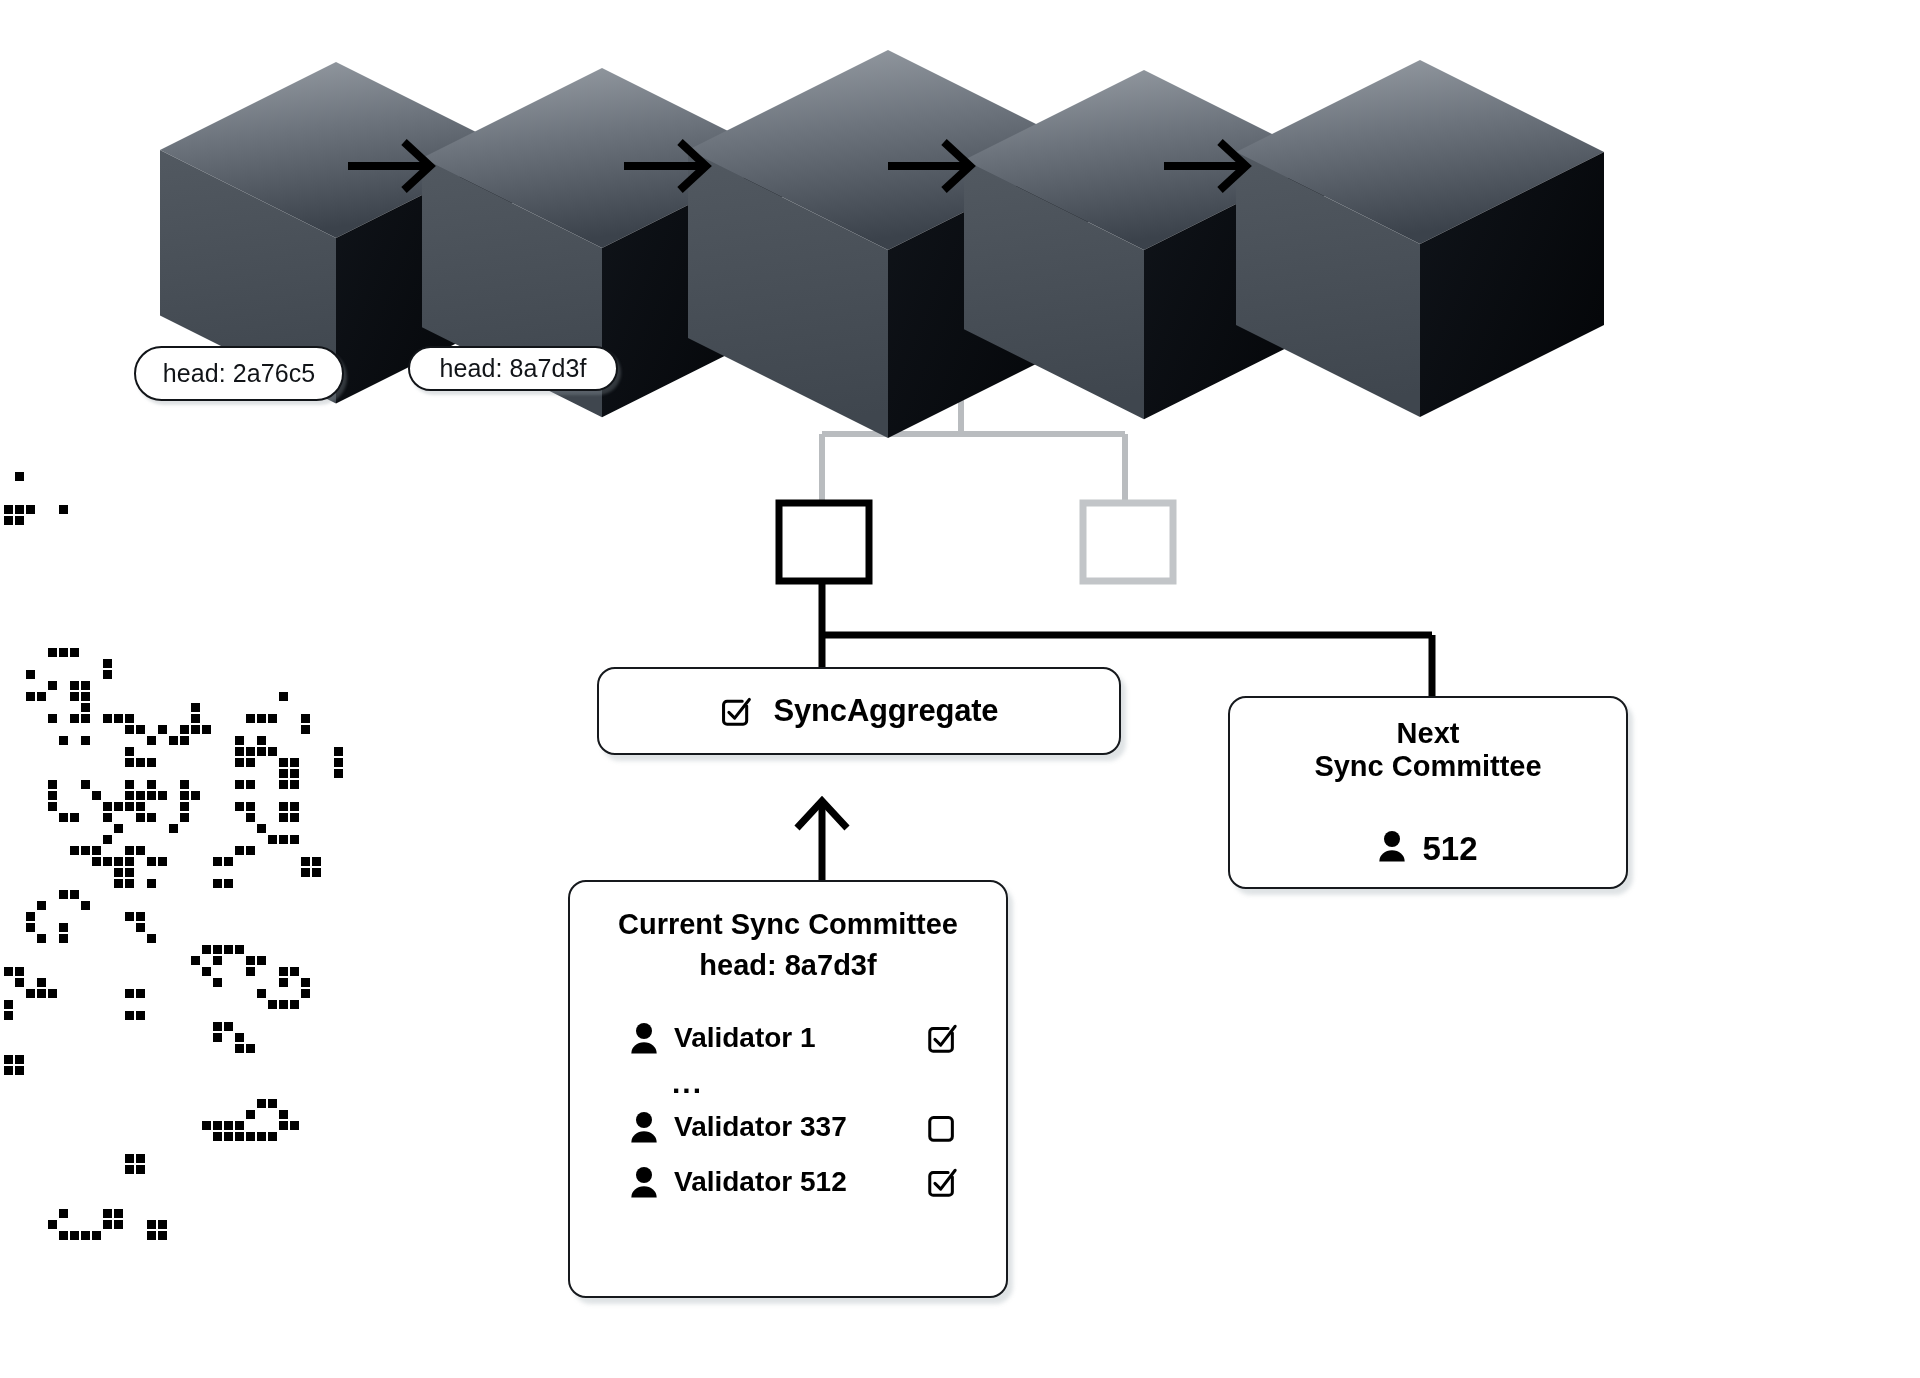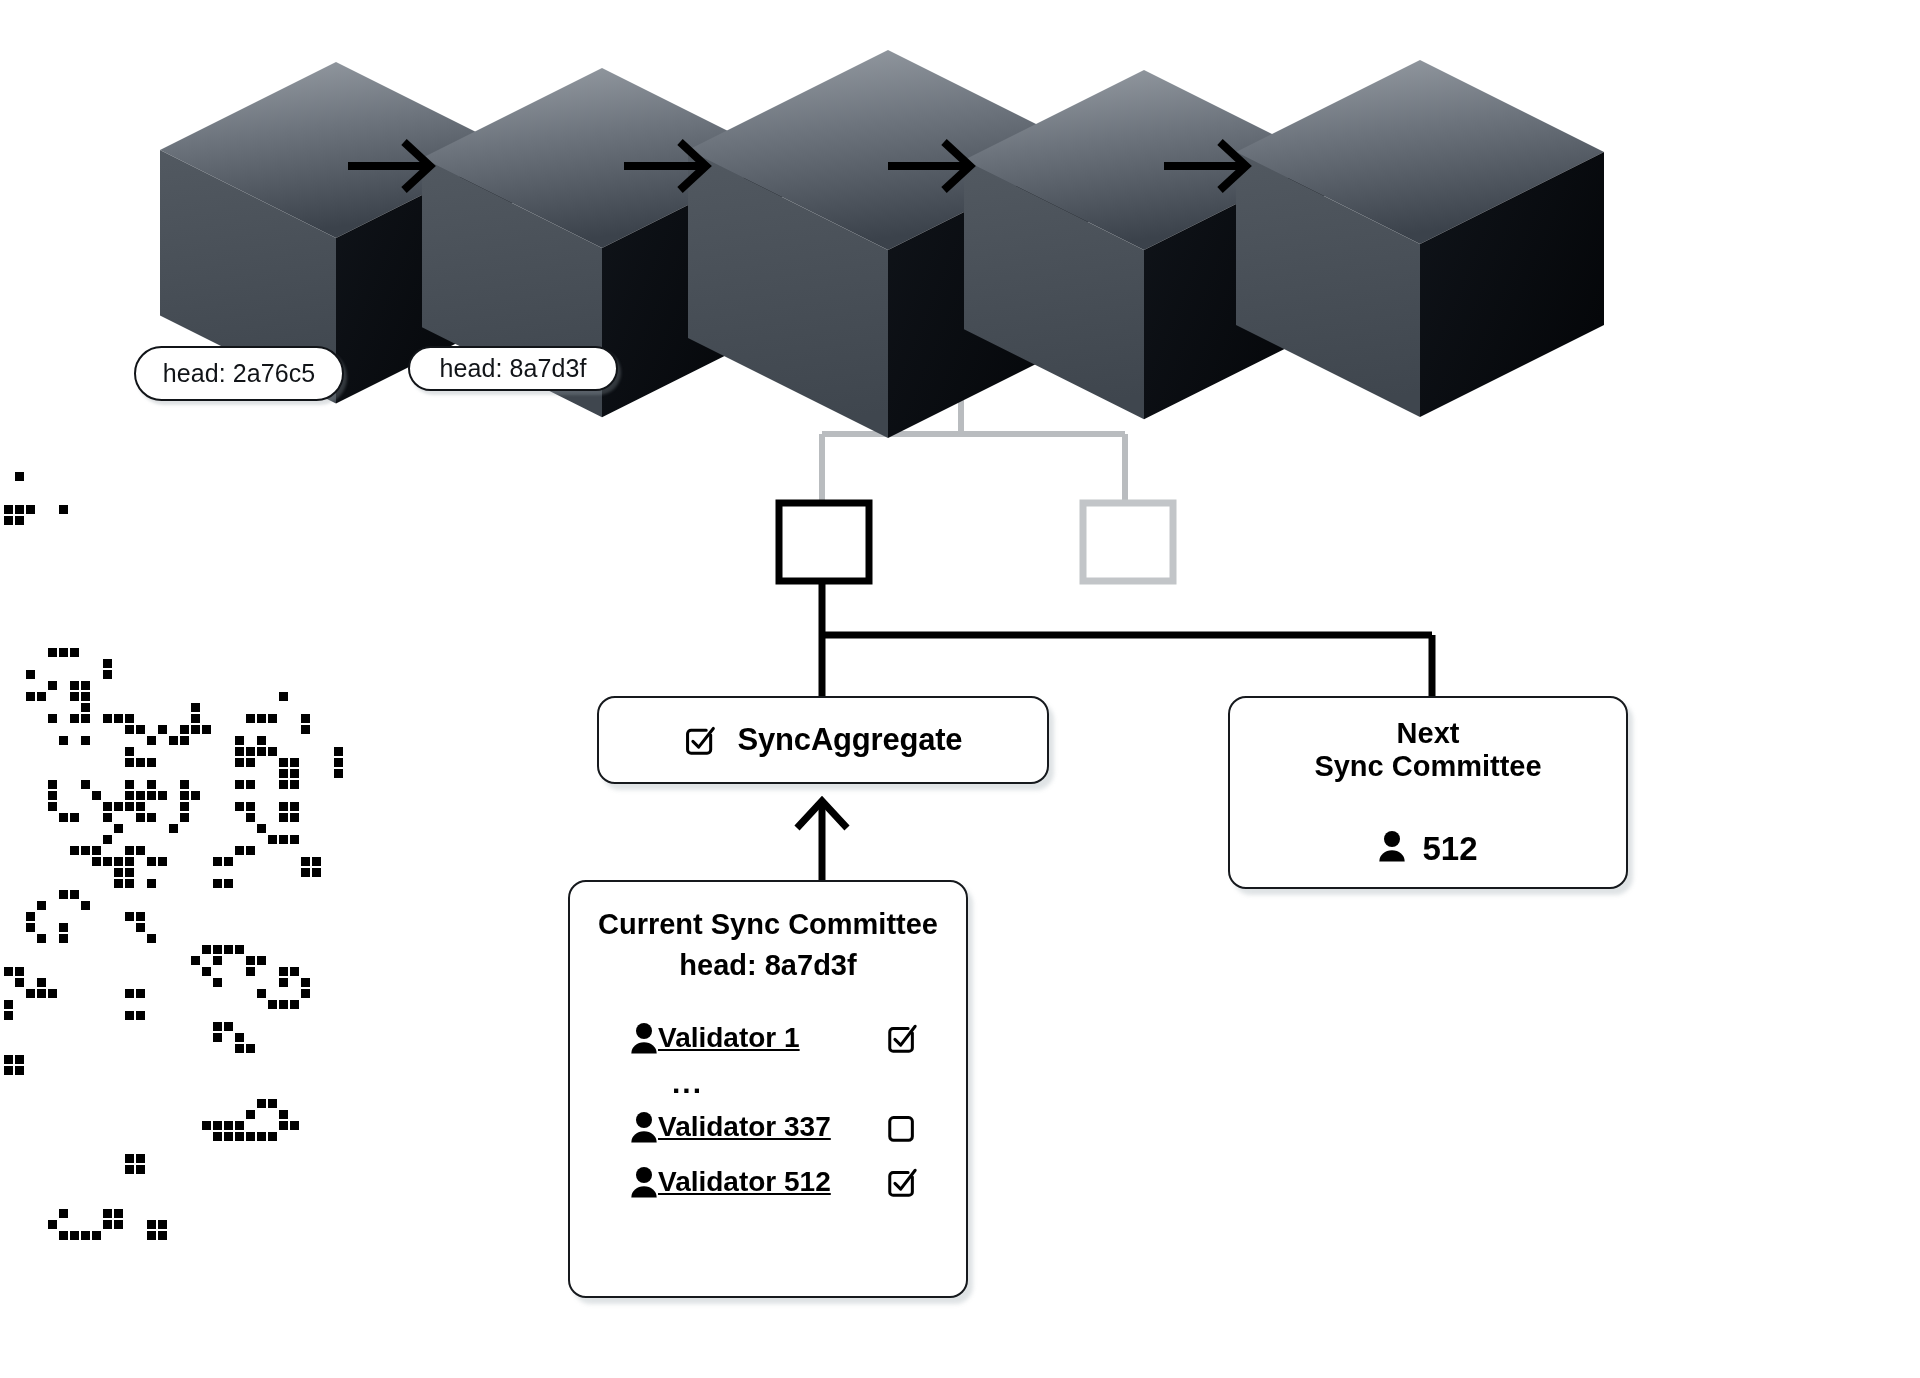--- a/index.html
+++ b/index.html
@@ -54,22 +54,22 @@
     box-shadow: 5px 6px 4px rgba(150,163,168,0.30);
   }
   .card-title {
     font-weight: 700;
     text-align: center;
     color: #000;
     line-height: 1.15;
   }
   
   #sync-aggregate-card {
-    left: 597px; top: 696px;
-    width: 452px; height: 88px;
+    left: 597px; top: 667px;
+    width: 524px; height: 88px;
     display: flex;
     align-items: center;
     justify-content: center;
     gap: 22px;
   }
   #sync-aggregate-card .label {
     font-size: 31px;
     font-weight: 700;
     letter-spacing: -0.2px;
   }
@@ -90,21 +90,21 @@
   #next-sync-card .count-row {
     display: flex;
     align-items: flex-start;
     gap: 16px;
     font-size: 33px;
     font-weight: 700;
   }
   
   #current-sync-card {
     left: 568px; top: 880px;
-    width: 400px; height: 418px;
+    width: 440px; height: 418px;
     padding: 26px 0 0 0;
   }
   #current-sync-card .card-title {
     font-size: 29px;
   }
   #current-sync-card .card-sub {
     font-size: 29px;
     font-weight: 700;
     text-align: center;
     margin-top: 8px;
@@ -114,23 +114,23 @@
     padding: 0 48px 0 60px;
   }
   .validator-row {
     display: flex;
     align-items: center;
     height: 55px;
   }
   .validator-row .vname {
     font-size: 28px;
     font-weight: 700;
+    margin-left: 16px;
     flex: 1;
     white-space: nowrap;
-    text-decoration: underline;
   }
   .ellipsis-row {
     height: 34px;
     display: flex;
     align-items: center;
     padding-left: 42px;
     font-size: 30px;
     font-weight: 700;
     letter-spacing: 2px;
     line-height: 0.3;

